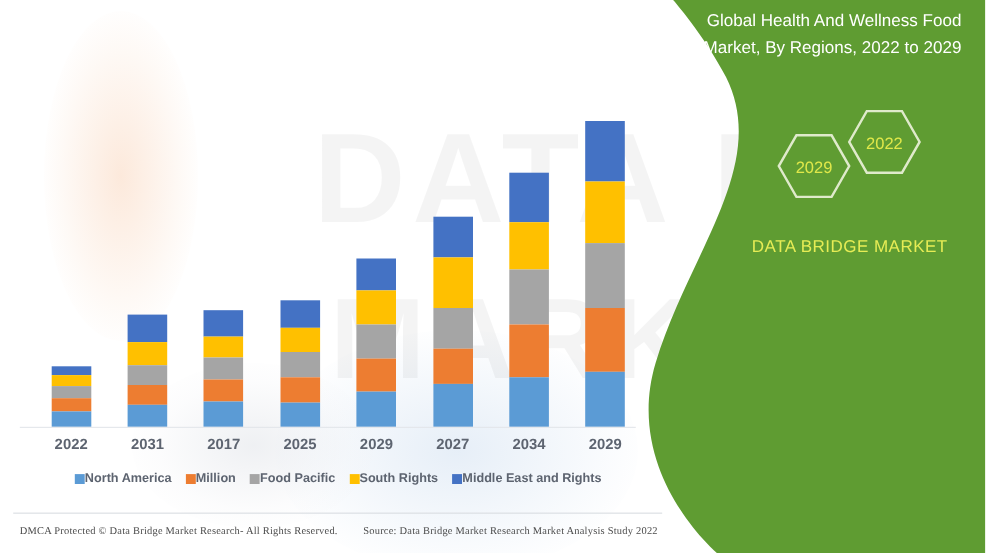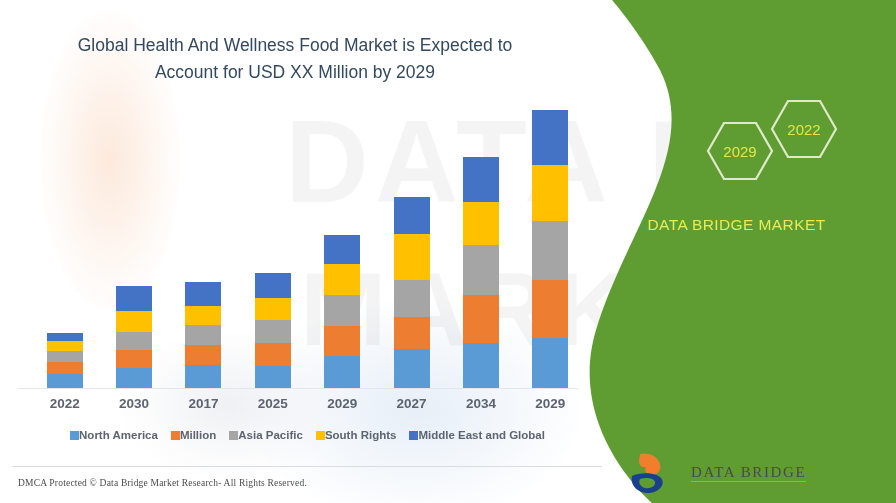--- a/index.html
+++ b/index.html
@@ -195,21 +195,21 @@
     left: 690px; top: 95px;
     width: 160px; height: 90px;
   }
   .hex-text {
     font-family: "Liberation Sans", sans-serif;
     font-size: 15px;
     fill: #e0e84a;
   }
   .brand {
     position: absolute;
-    left: 624px; top: 212px;
+    left: 660px; top: 212px;
     width: 225px;
     text-align: center;
     font-size: 15.5px;
     line-height: 1.62;
     color: #e6ec55;
     font-family: "Liberation Sans", sans-serif;
     letter-spacing: 0.4px;
   }
   .logo {
     position: absolute;
@@ -245,21 +245,20 @@
 
   <div class="green-panel">
     <svg width="896" height="503" viewBox="0 0 896 503" xmlns="http://www.w3.org/2000/svg">
       <path d="M 612 0 L 896 0 L 896 503 L 652 503 C 652 503 566 430 596 330 C 626 230 700 150 660 70 C 640 32 612 0 612 0 Z" fill="#5f9c32"></path>
       <path d="M 612 0 C 612 0 640 32 660 70 C 700 150 626 230 596 330 C 566 430 652 503 652 503 L 636 503 C 636 503 552 428 582 328 C 612 228 686 150 646 70 C 626 32 598 0 598 0 Z" fill="#ffffff" opacity="0.0"></path>
 
       <path d="M 690 455 C 690 455 650 470 632 503 L 700 503 Z" fill="#ffffff" opacity="0.0"></path>
     </svg>
   </div>
 
-  <div class="chart-title">Global Health And Wellness Food Market is Expected to Account for USD XX Million by 2029</div>
 
   <div class="plot">
     <div class="bars" id="bars">
         <div class="bar-col">
           <div class="bar">
             <div class="seg" title="North America 2022" style="height: 13.7939px; background: rgb(91, 155, 213);"></div>
             <div class="seg" title="Europe 2022" style="height: 12.7328px; background: rgb(237, 125, 49);"></div>
             <div class="seg" title="Asia Pacific 2022" style="height: 10.6107px; background: rgb(165, 165, 165);"></div>
             <div class="seg" title="South America 2022" style="height: 9.54962px; background: rgb(255, 192, 0);"></div>
             <div class="seg" title="Middle East and Africa 2022" style="height: 8.48855px; background: rgb(68, 114, 196);"></div>
@@ -326,75 +325,69 @@
             <div class="seg" title="Asia Pacific 2029" style="height: 58.3588px; background: rgb(165, 165, 165);"></div>
             <div class="seg" title="South America 2029" style="height: 56.2366px; background: rgb(255, 192, 0);"></div>
             <div class="seg" title="Middle East and Africa 2029" style="height: 55.1756px; background: rgb(68, 114, 196);"></div>
           </div>
         </div>
       </div>
   </div>
   <div class="axis-line"></div>
   <div class="xlabels" id="xlabels">
       <div class="xlab">2022</div>
-      <div class="xlab">2030</div>
+      <div class="xlab">2031</div>
       <div class="xlab">2017</div>
       <div class="xlab">2025</div>
       <div class="xlab">2029</div>
       <div class="xlab">2027</div>
       <div class="xlab">2034</div>
       <div class="xlab">2029</div>
     </div>
 
   <div class="legend" id="legend">
       <div class="legend-item">
         <span class="swatch" style="background: rgb(91, 155, 213);"></span>
         <span class="legend-label">North America</span>
       </div>
       <div class="legend-item">
         <span class="swatch" style="background: rgb(237, 125, 49);"></span>
         <span class="legend-label">Million</span>
       </div>
       <div class="legend-item">
         <span class="swatch" style="background: rgb(165, 165, 165);"></span>
-        <span class="legend-label">Asia Pacific</span>
+        <span class="legend-label">Food Pacific</span>
       </div>
       <div class="legend-item">
         <span class="swatch" style="background: rgb(255, 192, 0);"></span>
         <span class="legend-label">South Rights</span>
       </div>
       <div class="legend-item">
         <span class="swatch" style="background: rgb(68, 114, 196);"></span>
-        <span class="legend-label">Middle East and Global</span>
+        <span class="legend-label">Middle East and Rights</span>
       </div>
     </div>
 
   <div class="footer-rule"></div>
   <div class="footer">
     <span class="footer-text">DMCA Protected © Data Bridge Market Research- All Rights Reserved.</span>
-  </div>
-
+    <span class="footer-text">Source: Data Bridge Market Research Market Analysis Study 2022</span>
+  </div>
+
+  <div class="panel-title">Global Health And Wellness Food Market, By Regions, 2022 to 2029</div>
 
   <div class="hexes">
     <svg width="160" height="90" viewBox="0 0 160 90" xmlns="http://www.w3.org/2000/svg">
 
       <polygon points="98,6 130,6 146,34 130,62 98,62 82,34" fill="none" stroke="#dfeacb" stroke-width="2.2"></polygon>
       <text x="114" y="40" text-anchor="middle" class="hex-text">2022</text>
 
       <polygon points="34,28 66,28 82,56 66,84 34,84 18,56" fill="none" stroke="#dfeacb" stroke-width="2.2"></polygon>
       <text x="50" y="62" text-anchor="middle" class="hex-text">2029</text>
     </svg>
   </div>
 
   <div class="brand">
     <div>DATA BRIDGE MARKET</div>
   </div>
 
-  <div class="logo">
-    <svg width="56" height="46" viewBox="0 0 56 46" xmlns="http://www.w3.org/2000/svg">
-      <path d="M14 4 C22 2 32 6 34 14 C36 21 30 26 24 25 C20 24 18 20 20 17 C16 18 13 15 13 11 Z" fill="#f07f2d"></path>
-      <path d="M6 26 C14 22 30 22 35 28 C40 34 33 43 22 43 C12 43 4 36 6 26 Z" fill="#1a3f8f"></path>
-      <path d="M14 29 C20 27 28 28 29 32 C30 36 24 39 19 38 C14 37 12 32 14 29 Z" fill="#5f9c32"></path>
-    </svg>
-    <span class="logo-text">DATA BRIDGE</span>
-  </div>
 
 </div>
 
 </body></html>

